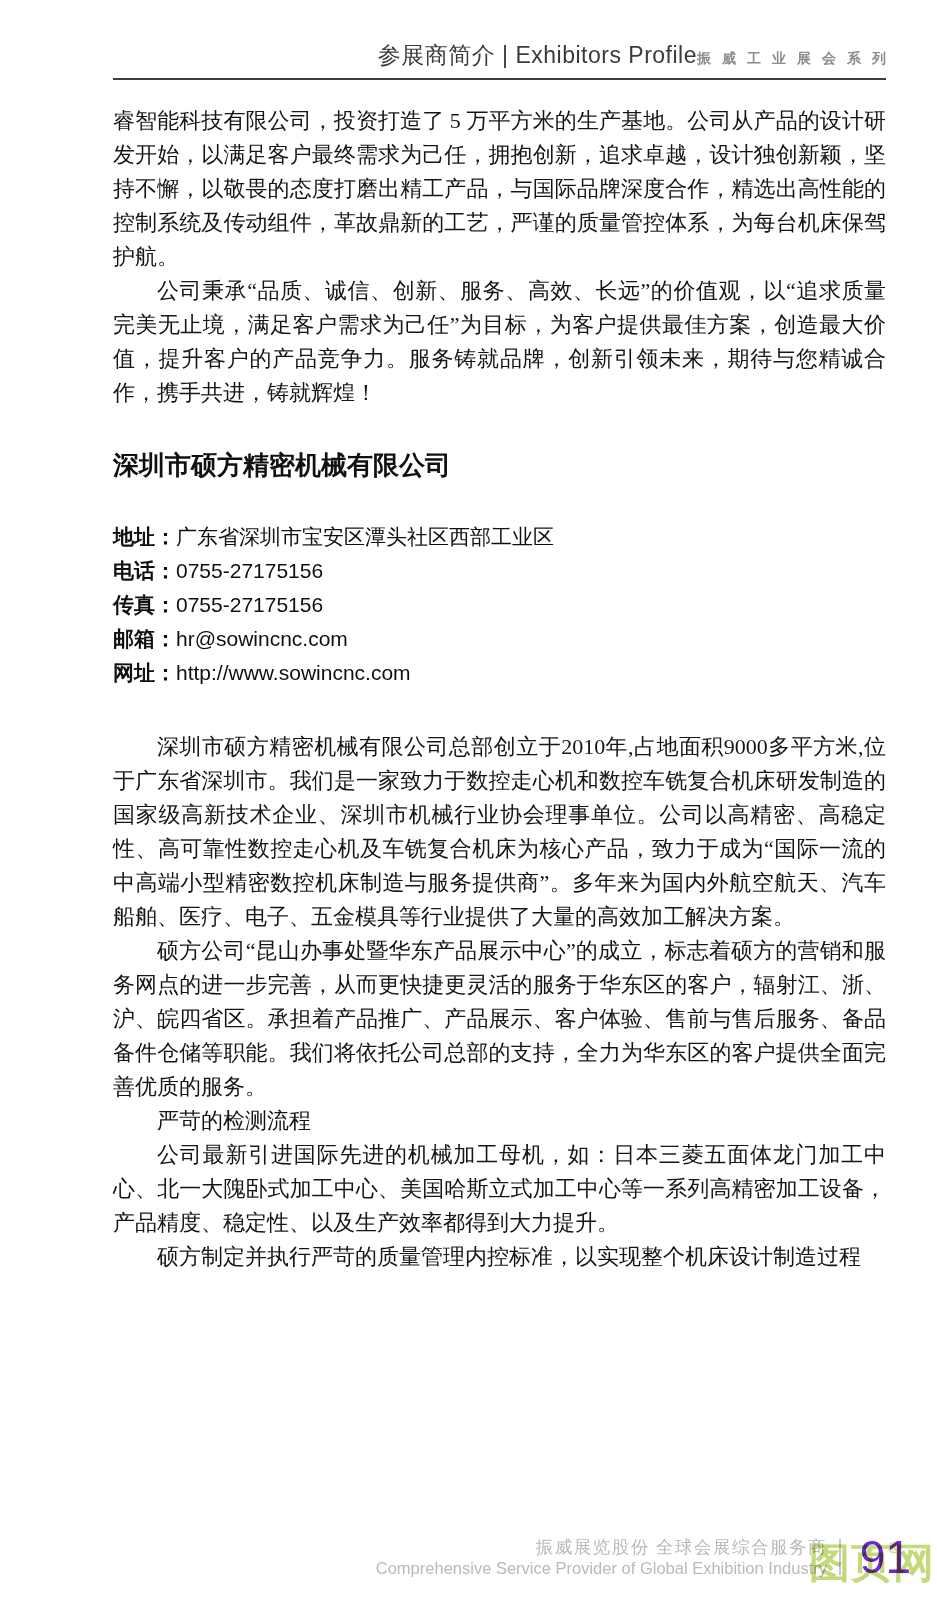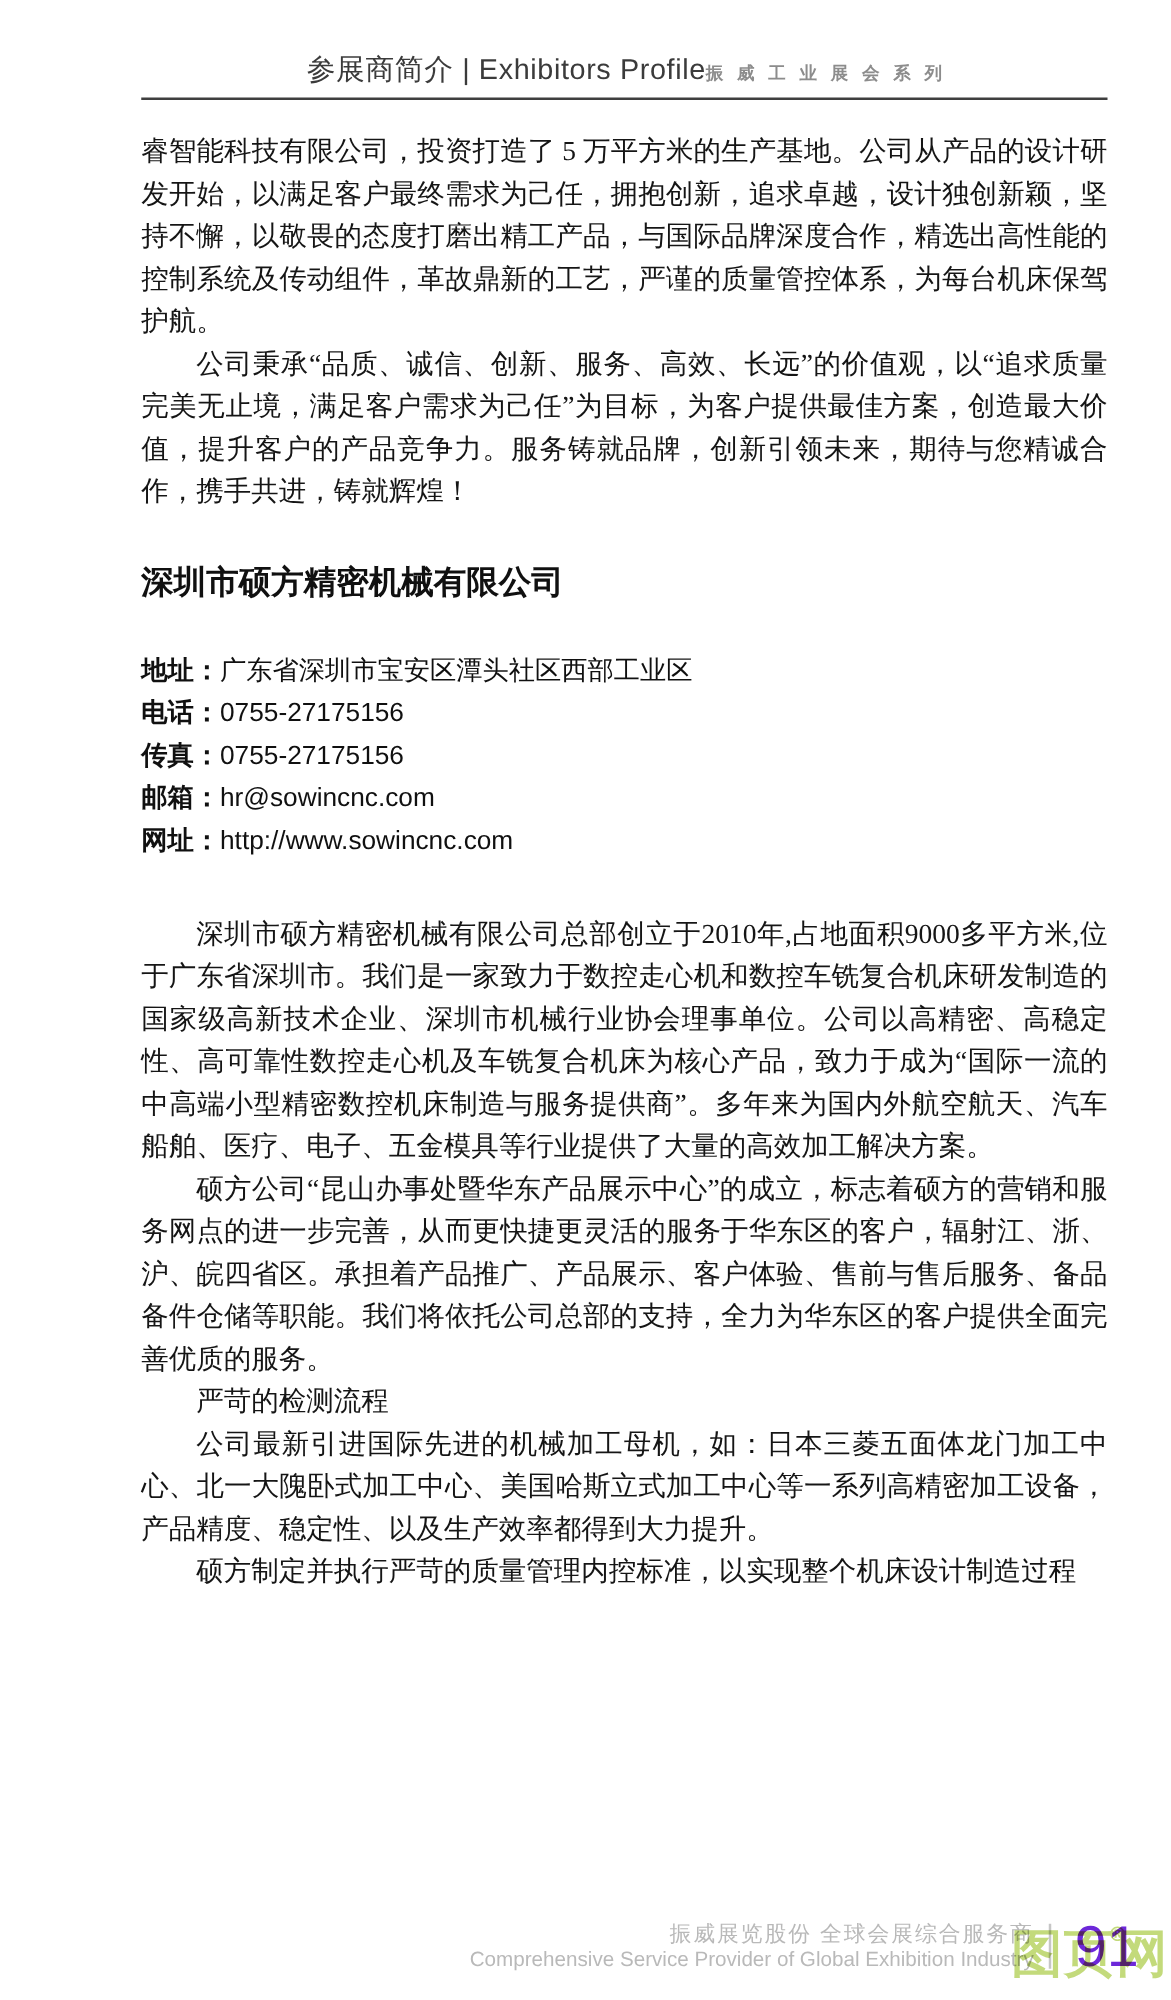--- a/index.html
+++ b/index.html
@@ -9,21 +9,21 @@
     background:#ffffff;
     box-sizing:border-box;
     padding:0 51px 0 113px;
     overflow:hidden;
     font-family:"Liberation Serif","DejaVu Serif",serif;
     color:#161616;
   }
 
   
   .page-header {
-    display:flex; justify-content:center; align-items:flex-end;
+    display:flex; justify-content:flex-end; align-items:flex-end;
     padding-top:40px;
   }
   .header-title {
     font-family:"Liberation Sans","DejaVu Sans",sans-serif;
     font-size:23px; color:#3b3b3b; letter-spacing:0.5px;
   }
   .header-series {
     font-family:"Liberation Sans","DejaVu Sans",sans-serif;
     font-size:14px; font-weight:bold; color:#8c8c8c;
     letter-spacing:11px; margin-right:-11px; padding-bottom:3px;

